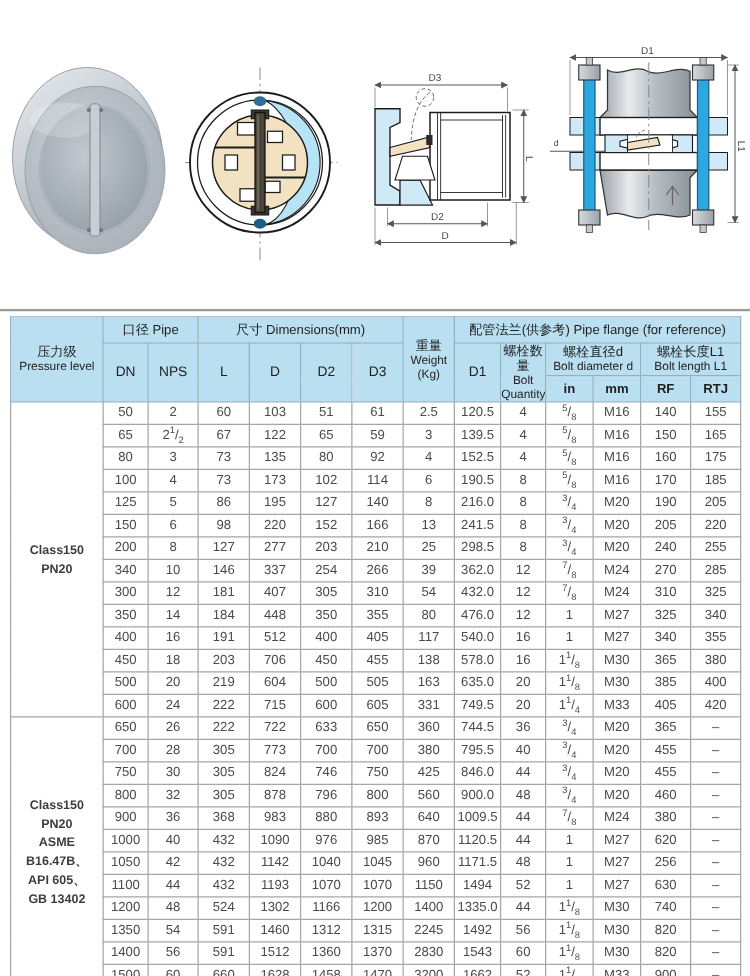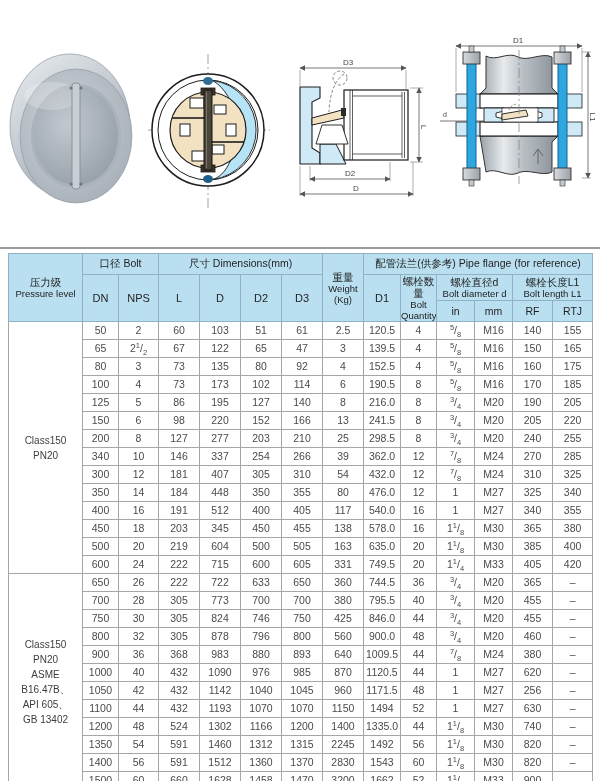--- a/index.html
+++ b/index.html
@@ -9,27 +9,27 @@
   }
   .drawings{position:relative;width:600px;height:247px;background:#fff;}
   .dwg{position:absolute;}
   .divider{width:600px;height:2px;background:#9b9b9b;}
   .table-wrap{margin:4px 0 0 8px;width:584px;}
   table{border-collapse:collapse;table-layout:fixed;width:584px;}
   th,td{border:1px solid #a6a6a6;text-align:center;vertical-align:middle;padding:0;overflow:hidden;}
   thead th{background:#b9dff0;border-color:#8fb2c4;font-weight:normal;color:#1f1f1f;}
   .hr1 th{height:20px;font-size:11px;}
   .hr2 th{height:22px;font-size:11px;}
-  .hr3 th{height:18px;font-size:10.5px;}
+  .hr3 th{height:18px;font-size:10.5px;font-weight:bold;}
   th .cn{font-size:10.5px;display:block;line-height:12px;}
   th .en{font-size:9.5px;display:block;line-height:11px;color:#222;}
   th.oneline{font-size:10.5px;}
   tbody td{height:17px;font-size:10.5px;line-height:17px;color:#4a4a4a;background:#fff;}
   td.pressure-cell{font-size:10px;color:#3d3d3d;line-height:15px;vertical-align:middle;}
-  td.pressure-cell div{line-height:15px;}
+  td.pressure-cell div{line-height:15px;font-weight:bold;}
   sup{font-size:7.5px;vertical-align:super;line-height:0;}
   sub{font-size:7.5px;vertical-align:sub;line-height:0;}
   svg text{font-family:"Liberation Sans","DejaVu Sans",sans-serif;}
 </style>
 </head>
 <body>
 
 <div class="drawings">
 
   <svg class="dwg" style="left:8px;top:52px" width="132" height="162" viewBox="0 0 132 162">
@@ -210,21 +210,21 @@
         <col style="width:38px">
         <col style="width:40px">
         <col style="width:40px">
     </colgroup>
     <thead>
       <tr class="hr1">
         <th rowspan="3">
           <span class="cn">压力级</span>
           <span class="en">Pressure level</span>
         </th>
-        <th colspan="2" class="oneline">口径 Bolt</th>
+        <th colspan="2" class="oneline">口径 Pipe</th>
         <th colspan="4" class="oneline">尺寸 Dimensions(mm)</th>
         <th rowspan="3">
           <span class="cn">重量</span>
           <span class="en">Weight</span>
           <span class="en">(Kg)</span>
         </th>
         <th colspan="6" class="oneline">配管法兰(供参考) Pipe flange (for reference)</th>
       </tr>
       <tr class="hr2">
         <th rowspan="2">DN</th>
@@ -274,21 +274,21 @@
           <td>M16</td>
           <td>140</td>
           <td>155</td>
         </tr>
         <tr>
           <td>65</td>
           <td>2<sup>1</sup>/<sub>2</sub></td>
           <td>67</td>
           <td>122</td>
           <td>65</td>
-          <td>47</td>
+          <td>59</td>
           <td>3</td>
           <td>139.5</td>
           <td>4</td>
           <td><sup>5</sup>/<sub>8</sub></td>
           <td>M16</td>
           <td>150</td>
           <td>165</td>
         </tr>
         <tr>
           <td>80</td>
@@ -422,21 +422,21 @@
           <td>16</td>
           <td>1</td>
           <td>M27</td>
           <td>340</td>
           <td>355</td>
         </tr>
         <tr>
           <td>450</td>
           <td>18</td>
           <td>203</td>
-          <td>345</td>
+          <td>706</td>
           <td>450</td>
           <td>455</td>
           <td>138</td>
           <td>578.0</td>
           <td>16</td>
           <td>1<sup>1</sup>/<sub>8</sub></td>
           <td>M30</td>
           <td>365</td>
           <td>380</td>
         </tr>

